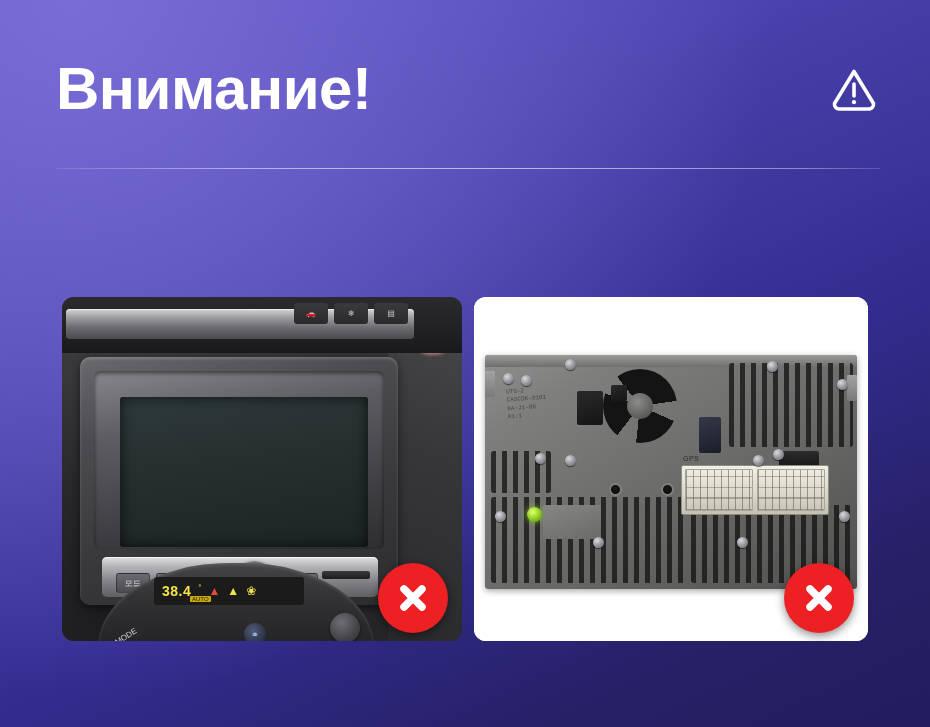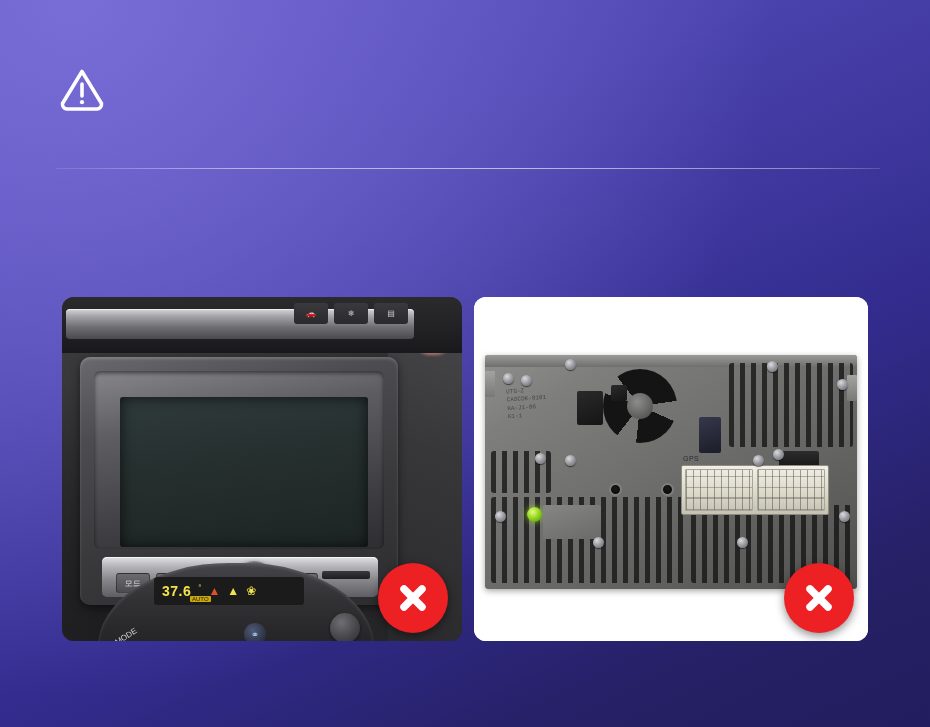--- a/index.html
+++ b/index.html
@@ -368,20 +368,21 @@
     background: linear-gradient(180deg, #a3a3a1 0%, #797977 100%);
     border-radius: 1px;
   }
 </style>
 </head>
 <body>
 
 <div id="slide">
 
   <div id="header">
+    <div id="page-title">Внимание!</div>
 
     <div id="warning-icon-wrap">
       <svg width="52" height="52" viewBox="0 0 52 52" aria-hidden="true">
         <path d="M26 8.5 L45.5 40.5 A5 5 0 0 1 41.3 46 L10.7 46 A5 5 0 0 1 6.5 40.5 Z" fill="none" stroke="#ffffff" stroke-width="3.6" stroke-linejoin="round" stroke-linecap="round"></path>
         <line x1="26" y1="21" x2="26" y2="33" stroke="#ffffff" stroke-width="3.6" stroke-linecap="round"></line>
         <circle cx="26" cy="39.2" r="2.1" fill="#ffffff"></circle>
       </svg>
     </div>
   </div>
 
@@ -413,21 +414,21 @@
             <div class="hu-btn" style="left:54px;width:34px">예약</div>
             <div class="hu-btn" style="left:94px;width:40px">현위치</div>
             <div class="hu-btn" style="left:176px;width:40px">목적지</div>
             <div id="hu-knob"></div>
             <div id="hu-slot"></div>
           </div>
         </div>
 
         <div id="dash-hvac">
           <div id="hvac-lcd">
-            <span id="hvac-temp">37.6</span>
+            <span id="hvac-temp">38.4</span>
             <span id="hvac-deg">°</span>
             <span class="hvac-sym-red">▲</span>
             <span class="hvac-sym">▲</span>
             <span class="hvac-sym">❀</span>
             <span id="hvac-auto">AUTO</span>
           </div>
           <div id="hvac-mode-label">MODE</div>
           <div id="hvac-bluetooth">⚭</div>
           <div class="hvac-knob" id="hvac-knob-right"></div>
         </div>

